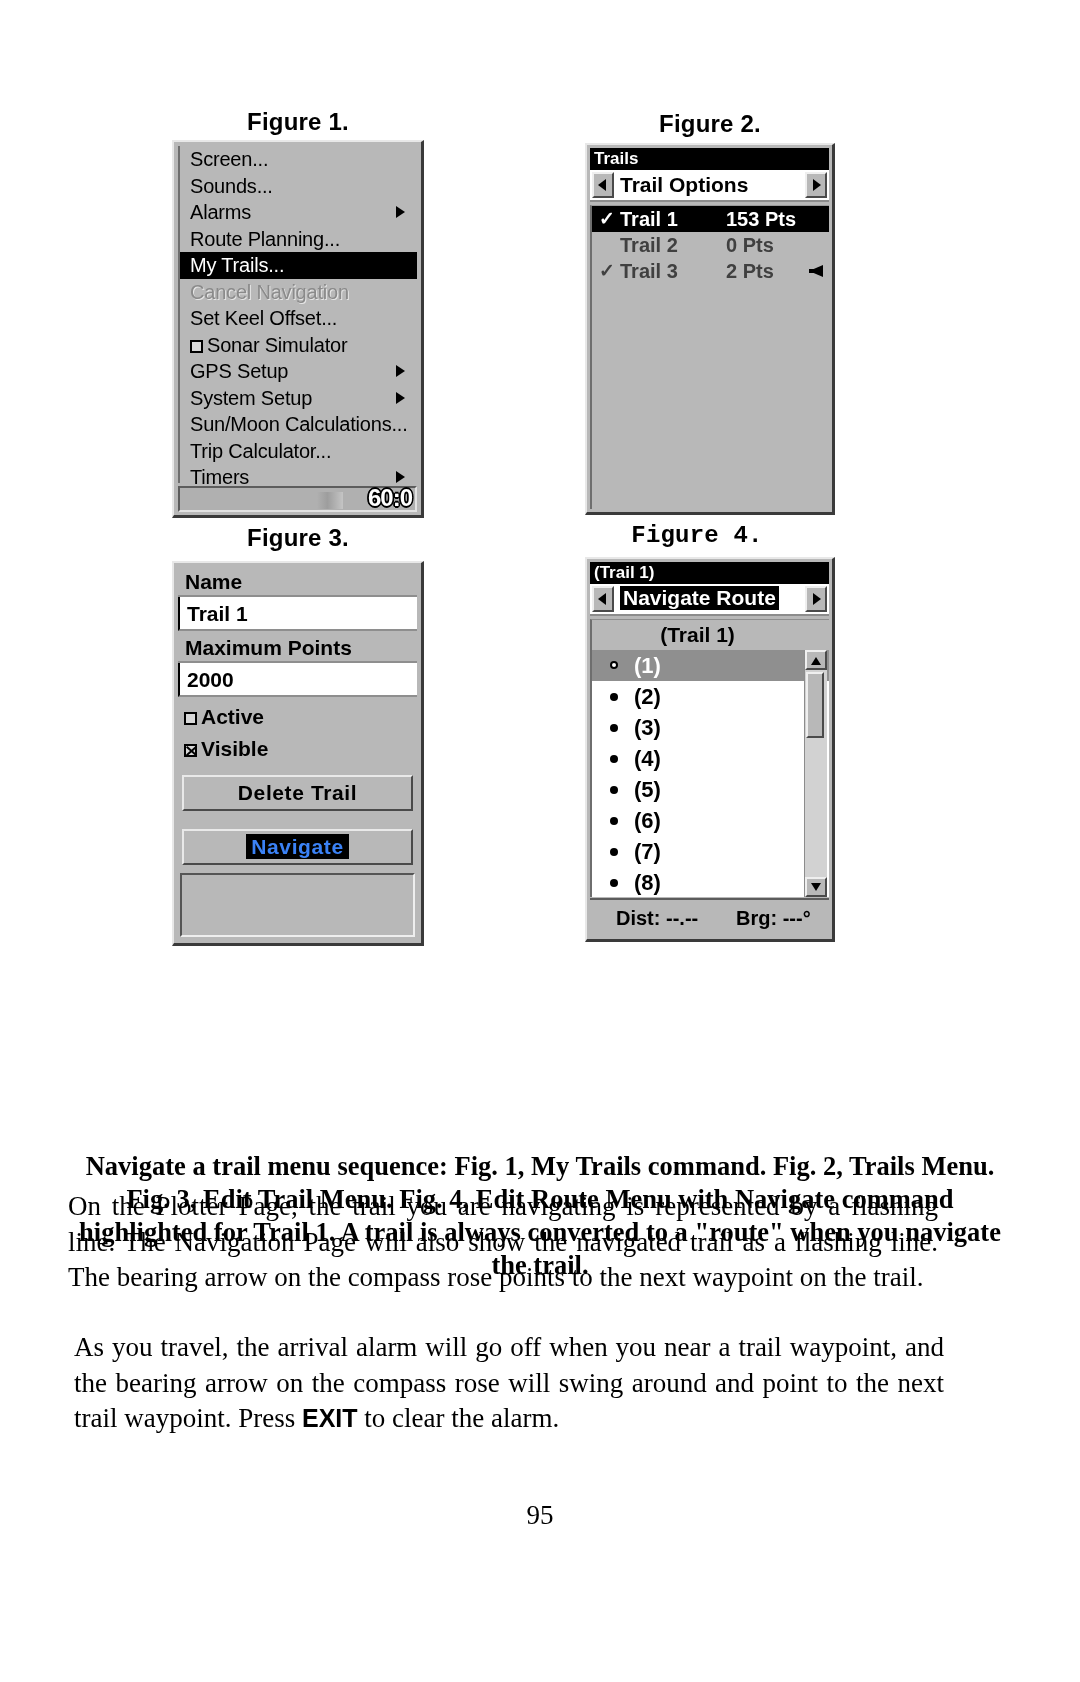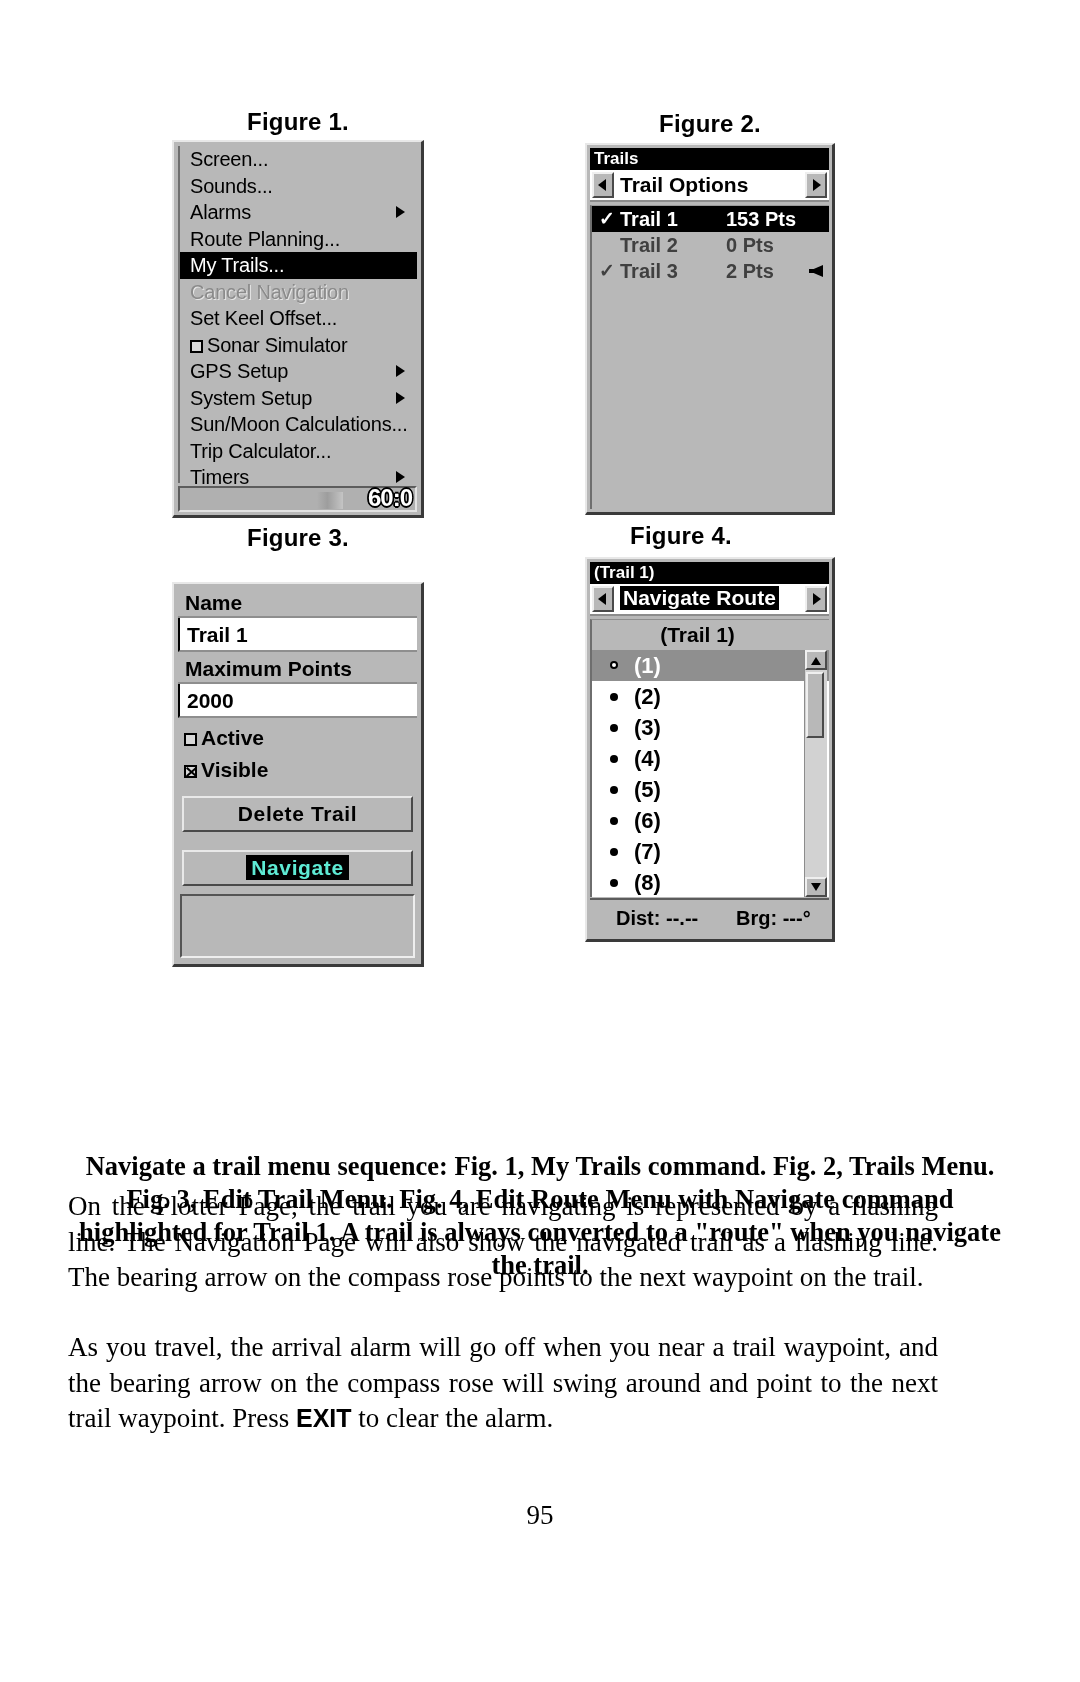--- a/index.html
+++ b/index.html
@@ -236,21 +236,21 @@
     border-top: 6px solid transparent;
     border-bottom: 6px solid transparent;
   }
   .trail-row .cursor::after {
     content:"";
     position:absolute; left:0; top:-2px;
     width: 12px; height: 4px; background: #000;
   }
 
   
-  #fig3 { left: 172px; top: 582px; width: 252px; height: 385px; }
+  #fig3 { left: 172px; top: 561px; width: 252px; height: 385px; }
   .f3-field-label {
     position: absolute;
     left: 4px; right: 4px;
     height: 30px; line-height: 30px;
     font-size: 21px; font-weight: bold;
     padding-left: 7px;
     box-sizing: border-box;
     background: #b8b8b8;
     border-bottom: 2px solid #8e8e8e;
     white-space: nowrap;
@@ -285,21 +285,21 @@
     border-bottom: 2px solid #4a4a4a;
     box-sizing: border-box;
     text-align: center;
     font-size: 21px;
     font-weight: bold;
     line-height: 32px;
     letter-spacing: .6px;
   }
   .f3-btn .hl {
     background: #000;
-    color: #5eead4;
+    color: #3b82f6;
     padding: 1px 5px;
   }
   .f3-bottom-pane {
     position: absolute;
     left: 6px; right: 6px; bottom: 6px;
     height: 64px;
     background: #b8b8b8;
     border-top: 2px solid #555;
     border-left: 2px solid #555;
     border-right: 2px solid #eee;
@@ -426,21 +426,21 @@
     position: absolute;
     left: 68px;
     width: 870px;
     font-family: "Liberation Serif", serif;
     font-size: 27px;
     line-height: 35.5px;
     text-align: justify;
     text-justify: inter-word;
   }
   #para1 { top: 1183px; margin-top: 6px; }
-  #para2 { top: 1330px; }
+  #para2 { top: 1330px; margin-left: 6px; }
   .para b { font-family: "Liberation Sans", sans-serif; font-weight: bold; font-size: 25px; }
 
   .pagenum {
     position: absolute;
     left: 0; right: 0;
     top: 1500px;
     text-align: center;
     font-family: "Liberation Serif", serif;
     font-size: 27px;
   }
@@ -521,21 +521,21 @@
 
     <div class="f3-btn" style="top:212px;">
       <span>Delete Trail</span>
     </div>
     <div class="f3-btn" style="top:266px;">
       <span class="hl">Navigate</span>
     </div>
     <div class="f3-bottom-pane"></div>
   </div>
 
-  <div class="fig-label" style="left:556px; top:522px; width:250px;">Figure 4.</div>
+  <div class="fig-label" style="left:572px; top:522px; width:250px;font-family:Liberation Mono, monospace;">Figure 4.</div>
 
   <div class="lcd" id="fig4">
     <div class="titlebar">(Trail 1)</div>
     <div class="optbar">
       <div class="nav-left"></div>
       <div class="label inverted">Navigate Route</div>
       <div class="nav-right"></div>
     </div>
 
     <div class="f4-listwrap">

